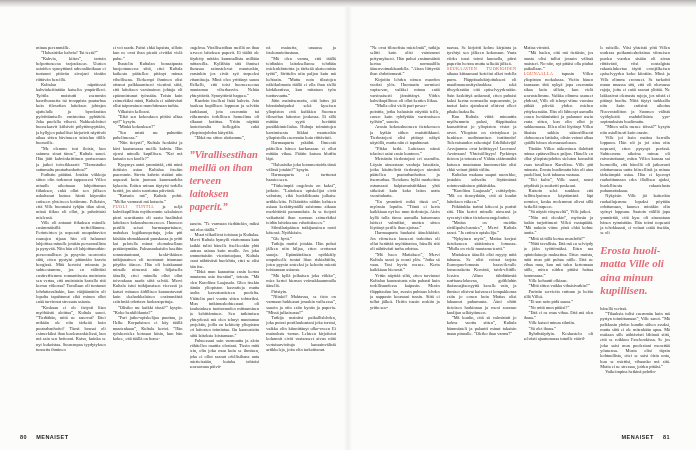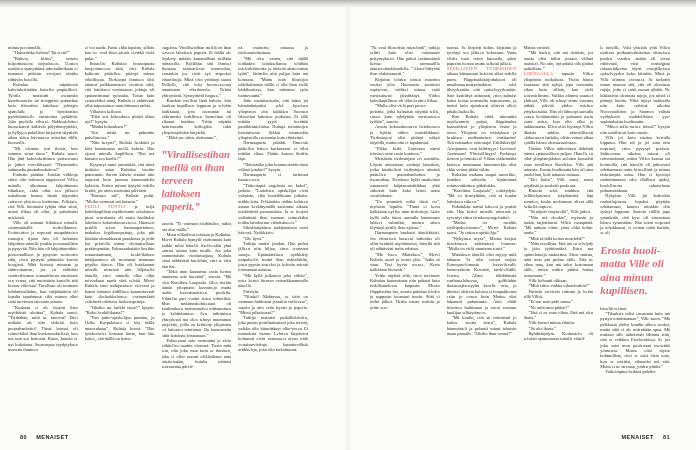--- a/index.html
+++ b/index.html
@@ -3,21 +3,21 @@
 <meta charset="utf-8">
 <style>
   html,body{margin:0;padding:0;background:#e8e8e6;}
   .spread{position:relative;width:696px;height:450px;background:#fcfcfa;overflow:hidden;
           font-family:"Liberation Serif",serif;color:#2b2a26;}
   .top-edge{position:absolute;top:0;left:0;width:696px;height:7px;
             background:linear-gradient(180deg,#b3b2b0 0%,#d8d7d5 45%,#f4f4f2 100%);}
   .gutter{position:absolute;top:7px;left:344px;width:8px;height:443px;
           background:linear-gradient(90deg,rgba(0,0,0,0) 0%,rgba(0,0,0,0.05) 50%,rgba(0,0,0,0) 100%);}
   .page{position:absolute;top:45px;height:376px;display:flex;gap:7px;}
-  .page.left{left:8px;width:300px;}
+  .page.left{left:36px;width:300px;}
   .page.right{left:370px;width:300px;}
   .col{flex:1 1 0;overflow:hidden;text-align:justify;font-size:4.4px;line-height:5.3px;
        letter-spacing:0;}
   .col p{margin:0;text-indent:5px;}
   .col p.noindent{text-indent:0;}
   .lead{color:#e0563c;letter-spacing:.3px;}
   .pullquote{font-family:"Liberation Serif",serif;font-weight:bold;font-style:italic;
              color:#e26b78;font-size:10.5px;line-height:13px;text-align:left;
              margin:8px 0 8px 0;}
   .pullquote.big{font-size:11px;line-height:13.5px;}

